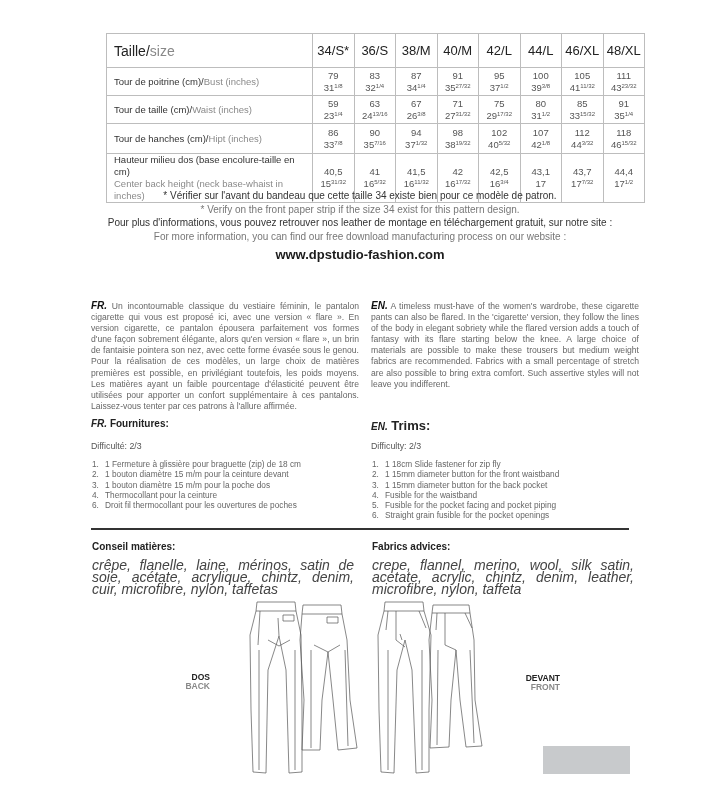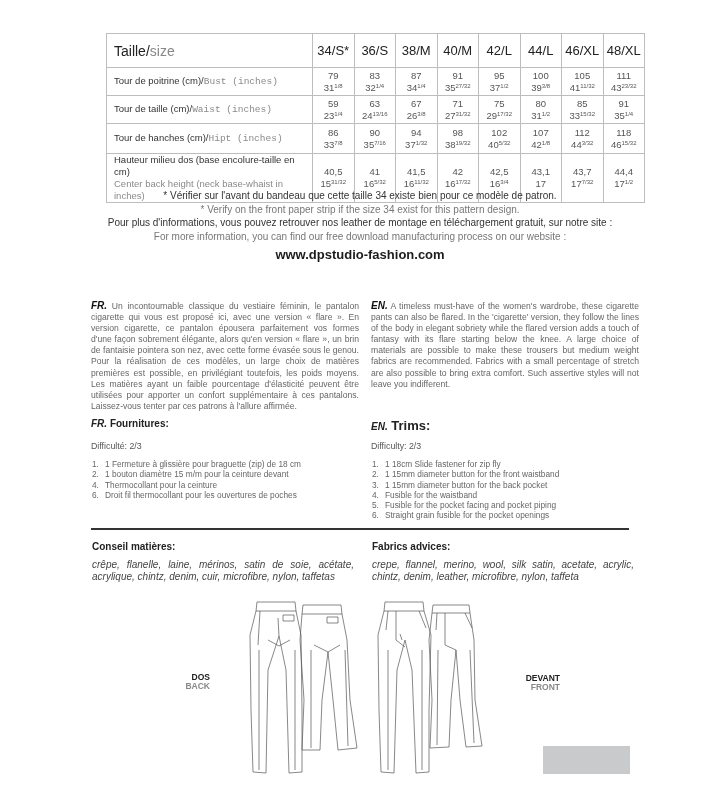--- a/index.html
+++ b/index.html
@@ -19,21 +19,21 @@
   .size-table col.c-label { width: 206px; }
   .size-table col.c-size { width: 41.5px; }
   .size-table tr.head th { height: 34px; font-size: 13px; font-weight: normal; color: #222; }
   .size-table tr.head th.label { text-align: left; padding-left: 7px; font-size: 14px; }
   .size-table tr.head th.label .fr { color: #222; }
   .size-table tr.head th.label .en { color: #888; }
   .size-table tr.r td { height: 28px; font-size: 9.5px; line-height: 12px; }
   .size-table tr.r.hip td { height: 30px; }
   .size-table tr.r.cbh td { height: 30px; }
   .size-table td.label { text-align: left; padding-left: 7px; font-size: 9px; color: #333; }
-  .size-table td.label .en { color: #8a8a8a; font-family: Liberation Mono, monospace; }
+  .size-table td.label .en { color: #8a8a8a; }
   .size-table tr.cbh td.label { line-height: 12px; }
   .size-table tr.cbh td.label .l2 { color: #8a8a8a; display: block; }
   .size-table tr.cbh td.label .l1 { color: #333; display: block; }
   .cell .cm { display: block; }
   .cell .inch { display: block; }
   .cell sup { font-size: 6px; vertical-align: 3px; line-height: 0; }
 
   
   .notes { position: absolute; left: 0; top: 189px; width: 720px; text-align: center; font-size: 10px; line-height: 13.5px; }
   .notes .n1 { color: #333; }
@@ -62,21 +62,21 @@
   .trim-list { position: absolute; top: 459px; font-size: 8.3px; line-height: 10.3px; color: #666; list-style: none; white-space: nowrap; }
   .trim-list.fr { left: 92px; }
   .trim-list.en { left: 372px; }
   .trim-list li .num { display: inline-block; width: 13px; }
 
   .divider { position: absolute; left: 91px; top: 528px; width: 538px; height: 1.5px; background: #333; }
 
   .fab-title { position: absolute; top: 541px; font-size: 10px; font-weight: bold; color: #222; }
   .fab-title.fr { left: 92px; }
   .fab-title.en { left: 372px; }
-  .fab-list { position: absolute; top: 559px; width: 262px; font-size: 10px; line-height: 12px; font-style: italic; color: #444; text-align: justify; }
+  .fab-list { position: absolute; top: 559px; width: 262px; font-size: 14px; line-height: 12px; font-style: italic; color: #444; text-align: justify; }
   .fab-list.fr { left: 92px; }
   .fab-list.en { left: 372px; }
 
   
   .view-label { position: absolute; font-size: 8.5px; font-weight: bold; line-height: 9px; text-align: right; }
   .view-label .fr { color: #222; display: block; }
   .view-label .en { color: #888; display: block; }
   .view-label.back { left: 180px; top: 673px; width: 30px; }
   .view-label.front { left: 520px; top: 674px; width: 40px; text-align: right; }
 
@@ -269,20 +269,21 @@
 
 <div class="trims-title fr"><i>FR.</i><span> Fournitures:</span></div>
 <div class="trims-title en"><i>EN.</i><span class="small"> Trims:</span></div>
 
 <div class="difficulty fr">Difficulté: 2/3</div>
 <div class="difficulty en">Difficulty: 2/3</div>
 
 <ol class="trim-list fr">
   <li><span class="num">1.</span><span>1 Fermeture à glissière pour braguette (zip) de 18 cm</span></li>
   <li><span class="num">2.</span><span>1 bouton diamètre 15 m/m pour la ceinture devant</span></li>
+  <li><span class="num">3.</span><span>1 bouton diamètre 15 m/m pour la poche dos</span></li>
   <li><span class="num">4.</span><span>Thermocollant pour la ceinture</span></li>
   <li><span class="num">6.</span><span>Droit fil thermocollant pour les ouvertures de poches</span></li>
 </ol>
 <ol class="trim-list en">
   <li><span class="num">1.</span><span>1 18cm Slide fastener for zip fly</span></li>
   <li><span class="num">2.</span><span>1 15mm diameter button for the front waistband</span></li>
   <li><span class="num">3.</span><span>1 15mm diameter button for the back pocket</span></li>
   <li><span class="num">4.</span><span>Fusible for the waistband</span></li>
   <li><span class="num">5.</span><span>Fusible for the pocket facing and pocket piping</span></li>
   <li><span class="num">6.</span><span>Straight grain fusible for the pocket openings</span></li>

